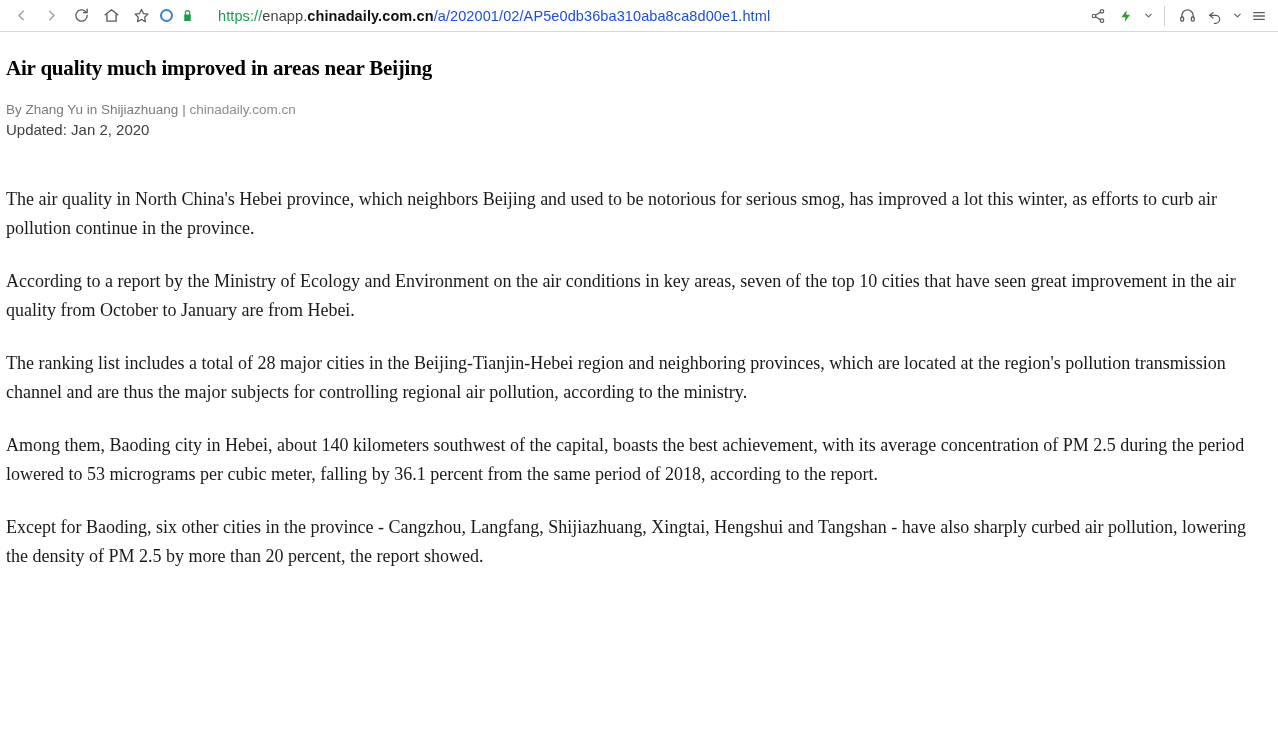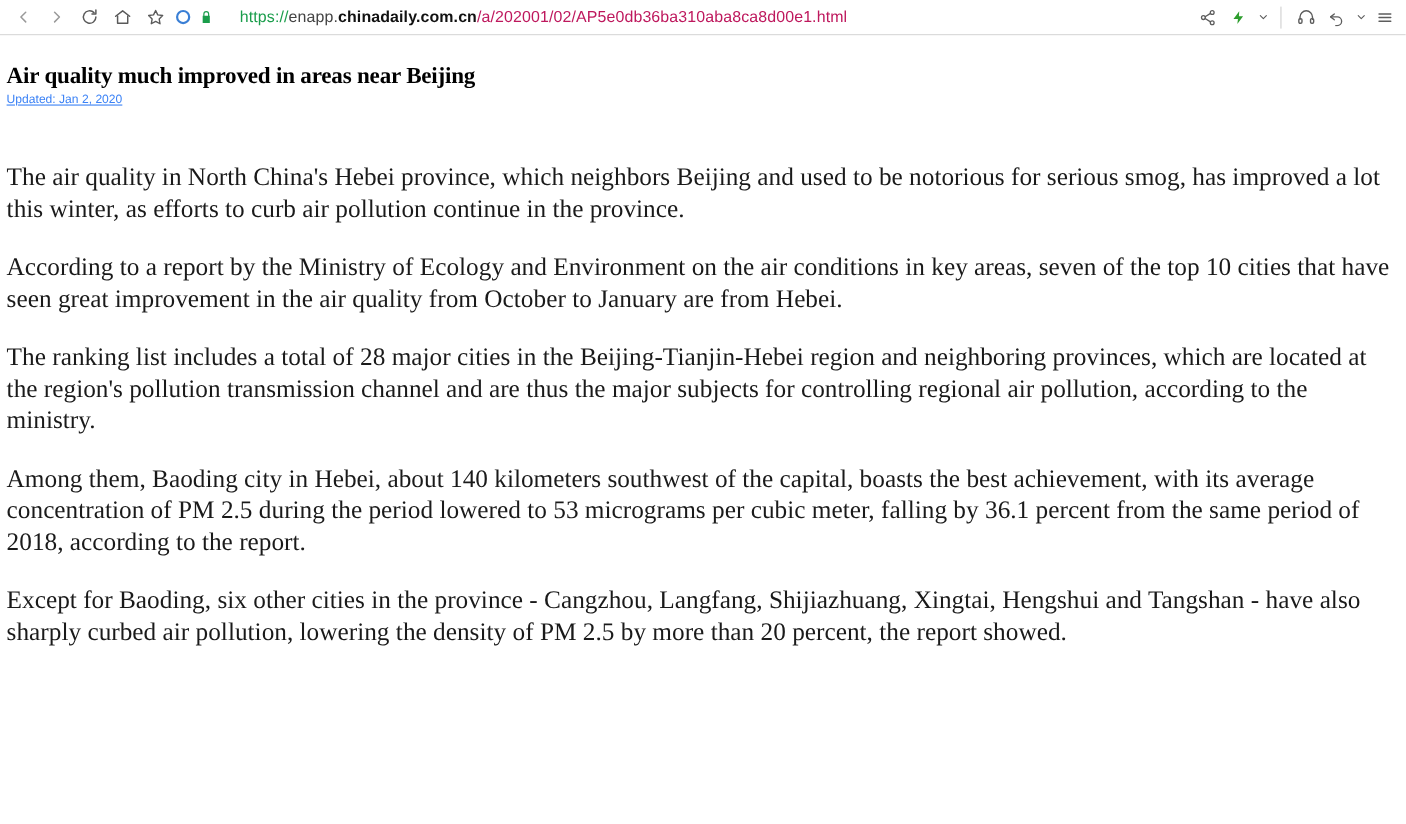--- a/index.html
+++ b/index.html
@@ -64,21 +64,21 @@
   .url-text {
     font-size: 14.5px;
     white-space: nowrap;
     overflow: hidden;
     text-overflow: ellipsis;
     letter-spacing: 0.1px;
   }
   .url-scheme { color: #1a9d4b; margin-left: 20px; }
   .url-host-sub { color: #444; }
   .url-host-main { color: #111; font-weight: bold; }
-  .url-path { color: #be185d; }
+  .url-path { color: #1d4ed8; }
 
   .right-icons {
     display: flex;
     align-items: center;
     flex: 0 0 auto;
     gap: 2px;
   }
   .icon-btn {
     width: 26px;
     height: 26px;
@@ -112,29 +112,28 @@
   .byline {
     font-family: "Liberation Sans", sans-serif;
     font-size: 13.5px;
     color: #7b7b7b;
     margin-top: 19px;
     line-height: 19px;
   }
   .byline .src { color: #8c8c8c; }
   .updated {
     font-family: "Liberation Sans", sans-serif;
-    font-size: 11px;
-    color: #3b82f6;
+    font-size: 15px;
+    color: #404040;
     margin-top: 1px;
     line-height: 19px;
-    text-decoration: underline;
   }
   .article {
     font-family: "Liberation Serif", serif;
-    font-size: 23px;
+    font-size: 18px;
     line-height: 28.5px;
     color: #1a1a1a;
     margin-top: 46px;
   }
   .article p {
     margin: 0 0 25px 0;
   }
 </style>
 </head>
 <body>
@@ -228,20 +227,21 @@
         <line x1="4" y1="12" x2="20" y2="12"></line>
         <line x1="4" y1="17" x2="20" y2="17"></line>
       </svg>
     </div>
   </div>
 </div>
 
 <div class="page">
   <h1 class="headline">Air quality much improved in areas near Beijing</h1>
 
+  <div class="byline"><span>By Zhang Yu in Shijiazhuang | </span><span class="src">chinadaily.com.cn</span></div>
 
   <div class="updated">Updated: Jan 2, 2020</div>
 
   <div class="article">
     <p>The air quality in North China's Hebei province, which neighbors Beijing and used to be notorious for serious smog, has improved a lot this winter, as efforts to curb air pollution continue in the province.</p>
     <p>According to a report by the Ministry of Ecology and Environment on the air conditions in key areas, seven of the top 10 cities that have seen great improvement in the air quality from October to January are from Hebei.</p>
     <p>The ranking list includes a total of 28 major cities in the Beijing-Tianjin-Hebei region and neighboring provinces, which are located at the region's pollution transmission channel and are thus the major subjects for controlling regional air pollution, according to the ministry.</p>
     <p>Among them, Baoding city in Hebei, about 140 kilometers southwest of the capital, boasts the best achievement, with its average concentration of PM 2.5 during the period lowered to 53 micrograms per cubic meter, falling by 36.1 percent from the same period of 2018, according to the report.</p>
     <p>Except for Baoding, six other cities in the province - Cangzhou, Langfang, Shijiazhuang, Xingtai, Hengshui and Tangshan - have also sharply curbed air pollution, lowering the density of PM 2.5 by more than 20 percent, the report showed.</p>
   </div>

